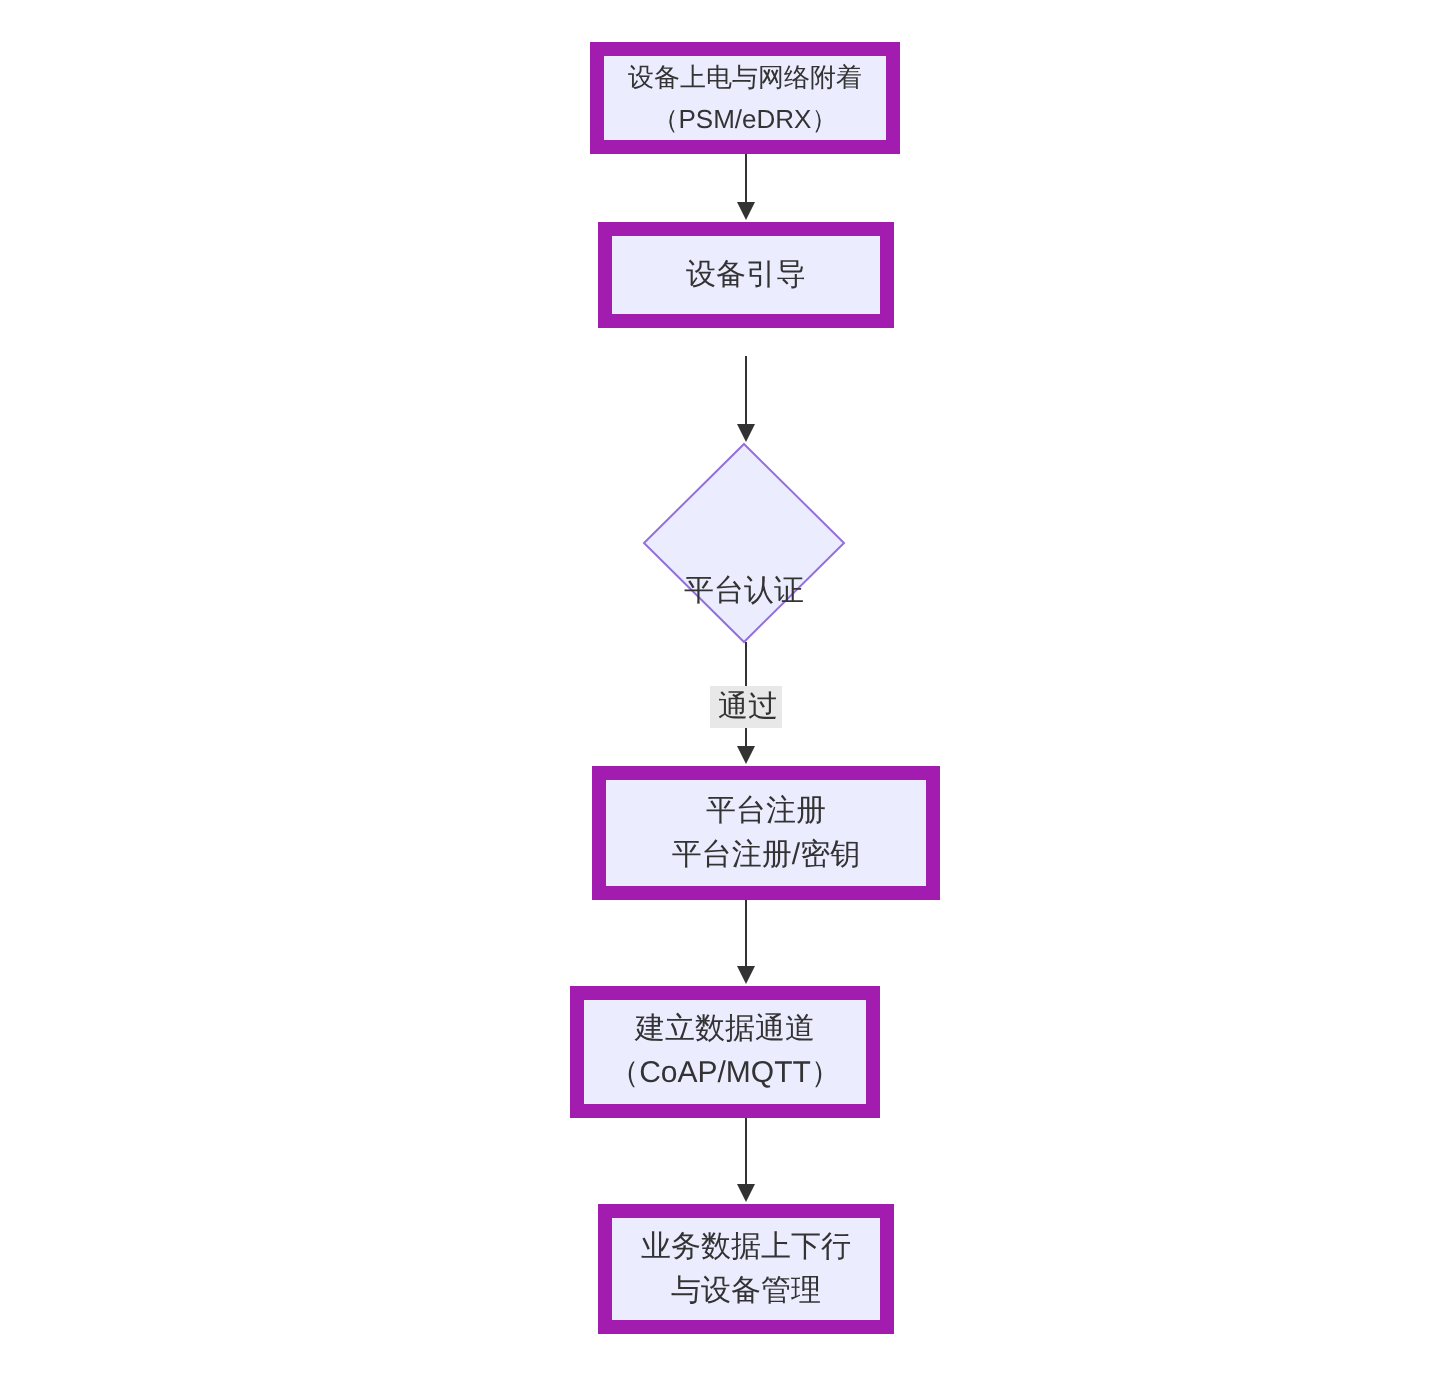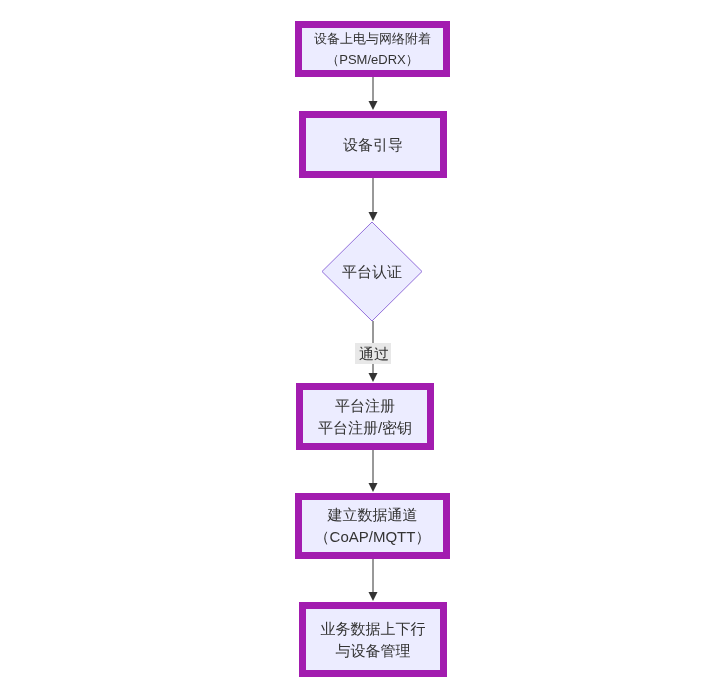--- a/index.html
+++ b/index.html
@@ -39,20 +39,21 @@
   .node-small-text {
     font-size: 13px;
     line-height: 21px;
   }
   .diamond-label {
     position: absolute;
     color: #333333;
     font-size: 15px;
     text-align: center;
     line-height: 20px;
+    margin-top: 24px;
   }
   .edge-label {
     position: absolute;
     background: #e8e8e8;
     color: #333333;
     font-size: 15px;
     line-height: 19px;
     padding: 1px 2px;
     text-align: right;
   }
@@ -80,36 +81,36 @@
 
     <line x1="373" y1="559" x2="373" y2="593" stroke="#333333" stroke-width="1"></line>
     <polygon points="368.5,592 377.5,592 373,601" fill="#333333"></polygon>
   </svg>
 
   <div class="node node-small-text" style="left:295px; top:21px; width:155px; height:56px;">
     <div>设备上电与网络附着</div>
     <div>（PSM/eDRX）</div>
   </div>
 
-  <div class="node" style="left:299px; top:111px; width:148px; height:67px;">
+  <div class="node" style="left:299px; top:111px; width:148px; height:53px;">
     <div>设备引导</div>
   </div>
 
   <div class="diamond-label" style="left:322px; top:262px; width:100px;">平台认证</div>
 
   <div class="edge-label" style="left:355px; top:343px; min-width:32px;">通过</div>
 
-  <div class="node" style="left:296px; top:383px; width:138px; height:67px;">
+  <div class="node" style="left:296px; top:383px; width:174px; height:67px;">
     <div>平台注册</div>
     <div>平台注册/密钥</div>
   </div>
 
-  <div class="node" style="left:295px; top:493px; width:155px; height:66px;">
+  <div class="node" style="left:285px; top:493px; width:155px; height:66px;">
     <div>建立数据通道</div>
     <div>（CoAP/MQTT）</div>
   </div>
 
-  <div class="node" style="left:299px; top:602px; width:148px; height:75px;">
+  <div class="node" style="left:299px; top:602px; width:148px; height:65px;">
     <div>业务数据上下行</div>
     <div>与设备管理</div>
   </div>
 
 </div>
 
 </body></html>

